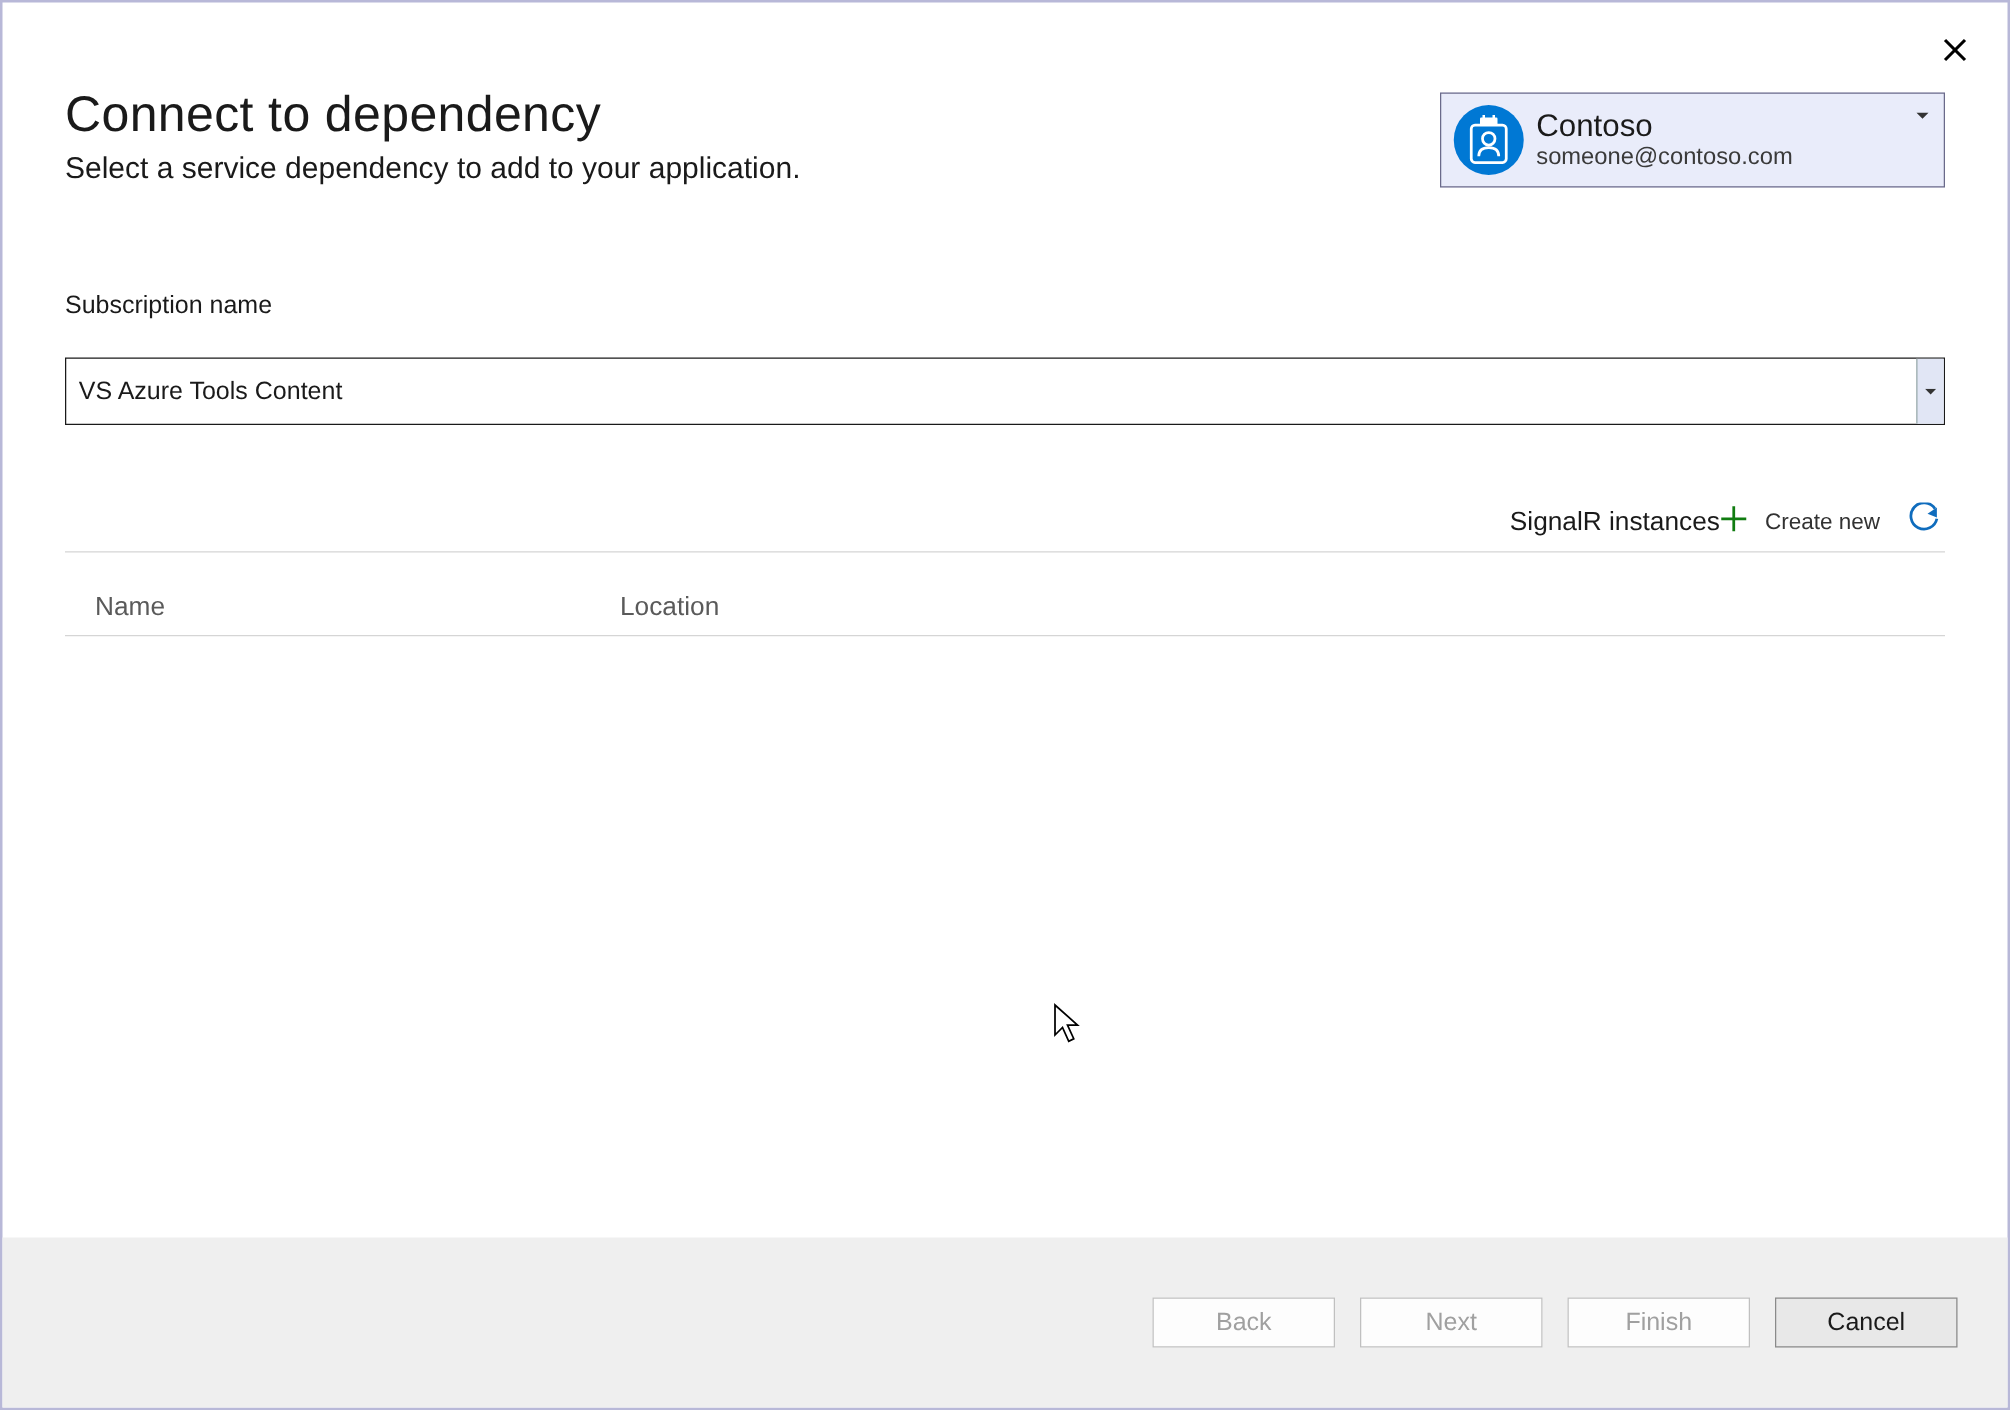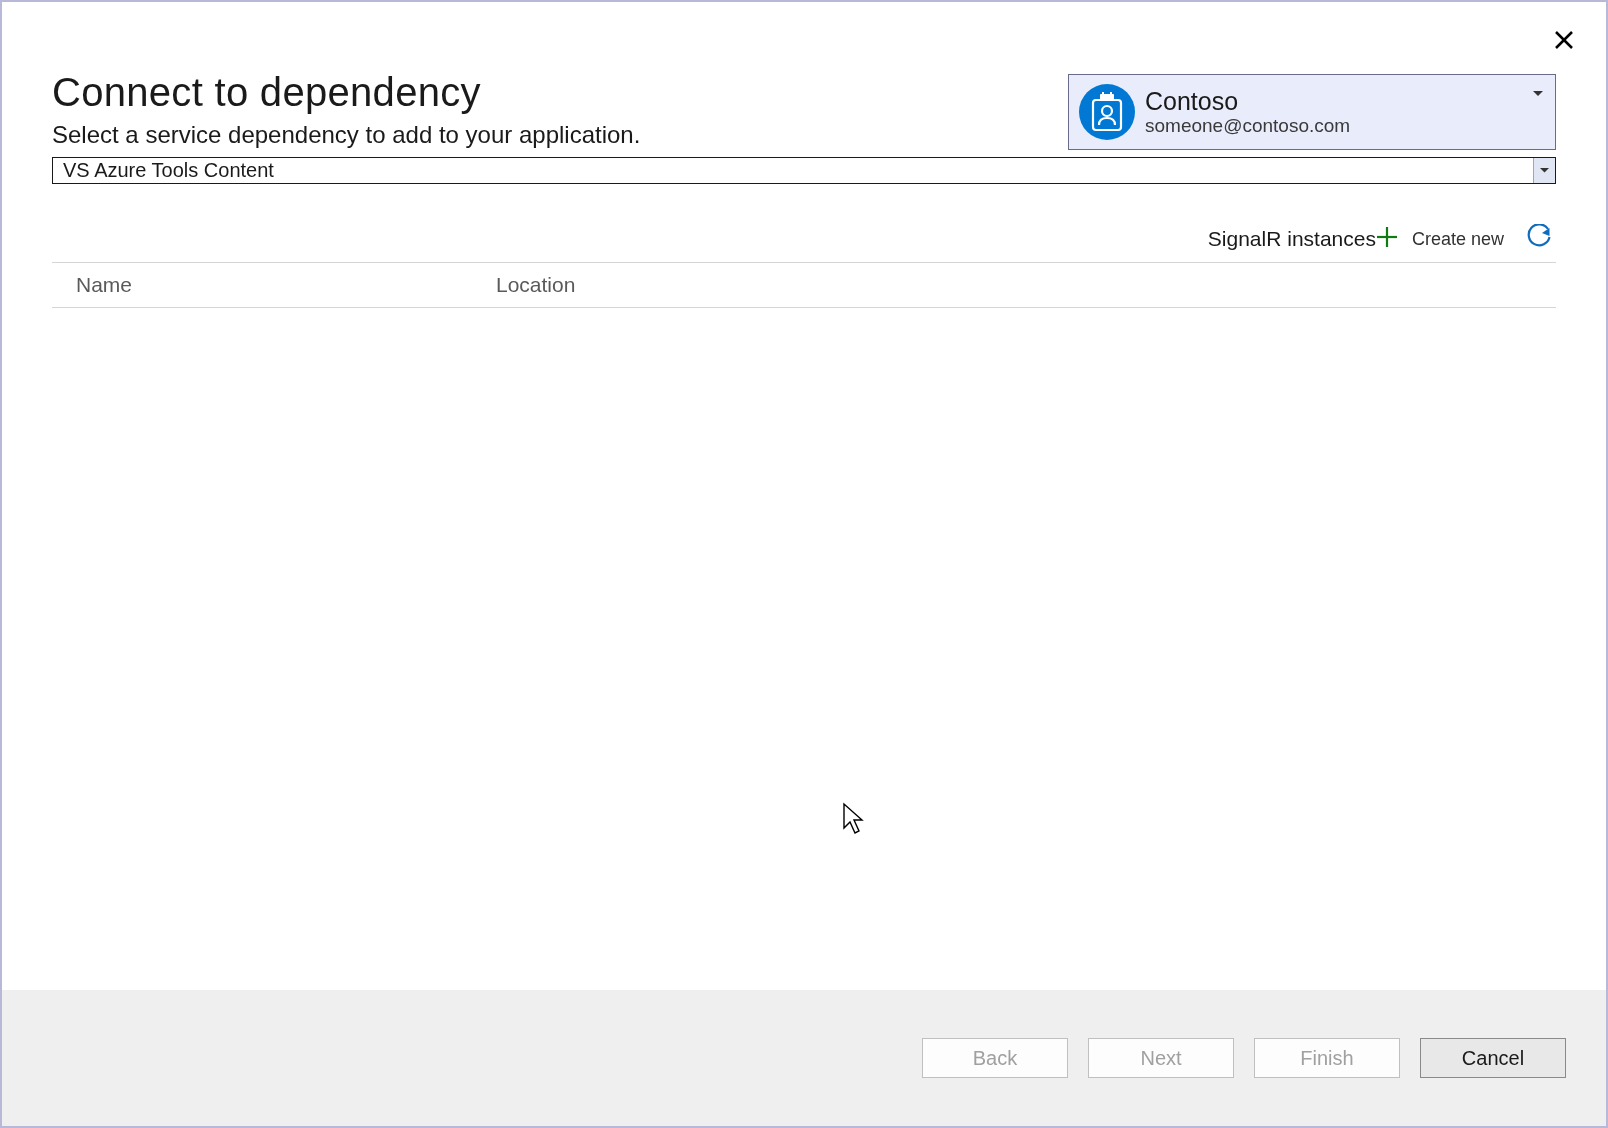--- a/index.html
+++ b/index.html
@@ -29,20 +29,21 @@
     display: flex;
     align-items: center;
     justify-content: center;
   }
   .close-x svg { stroke: #000; stroke-width: 2.5; }
   .content {
     flex: 1;
     padding: 68px 50px 0 50px;
     display: flex;
     flex-direction: column;
+    gap: 22px;
   }
   .title-row {
     display: flex;
     justify-content: space-between;
     align-items: flex-start;
   }
   .title {
     font-size: 40px;
     font-weight: 350;
     color: #1a1a1a;
@@ -57,21 +58,21 @@
   .account-box {
     border: 1px solid #6a6a8a;
     background: #e9ecfa;
     display: flex;
     align-items: center;
     padding: 6px 8px 6px 10px;
     gap: 10px;
     position: absolute;
     top: 72px;
     right: 50px;
-    width: 488px;
+    width: 404px;
     height: 76px;
   }
   .account-icon {
     width: 56px;
     height: 56px;
     border-radius: 50%;
     background: #0078d4;
     display: flex;
     align-items: center;
     justify-content: center;
@@ -88,21 +89,21 @@
   }
   .account-dd svg { fill: #333; }
   .field-label {
     font-size: 20px;
     color: #1a1a1a;
     margin-top: 62px;
   }
   .dropdown {
     margin-top: 8px;
     border: 1.5px solid #1a1a1a;
-    height: 27px;
+    height: 54px;
     display: flex;
     align-items: stretch;
     background: #fff;
   }
   .dropdown-text {
     flex: 1;
     padding: 0 10px;
     font-size: 20px;
     color: #1a1a1a;
     display: flex;
@@ -226,20 +227,21 @@
         <div class="account-org">Contoso</div>
         <div class="account-email">someone@contoso.com</div>
       </div>
       <div class="account-dd">
         <svg width="10" height="6" viewBox="0 0 10 6">
           <path d="M0 0 L5 5 L10 0 Z"></path>
         </svg>
       </div>
     </div>
 
+    <div class="field-label">Subscription name</div>
     <div class="dropdown">
       <div class="dropdown-text">VS Azure Tools Content</div>
       <div class="dropdown-btn">
         <svg width="9" height="5" viewBox="0 0 9 5">
           <path d="M0 0 L4.5 4.5 L9 0 Z"></path>
         </svg>
       </div>
     </div>
 
     <div class="instances-header">

